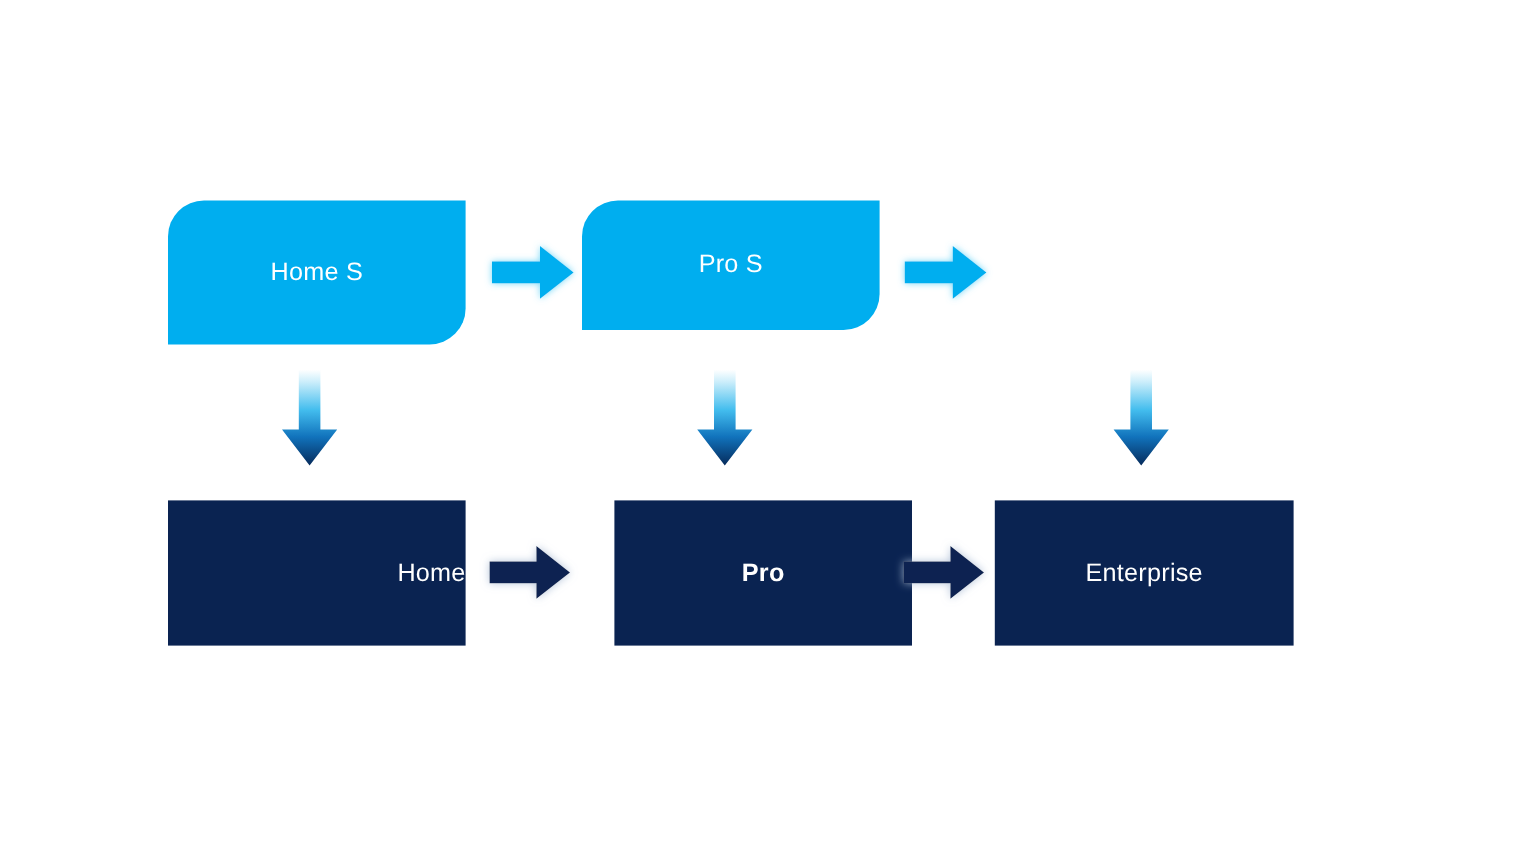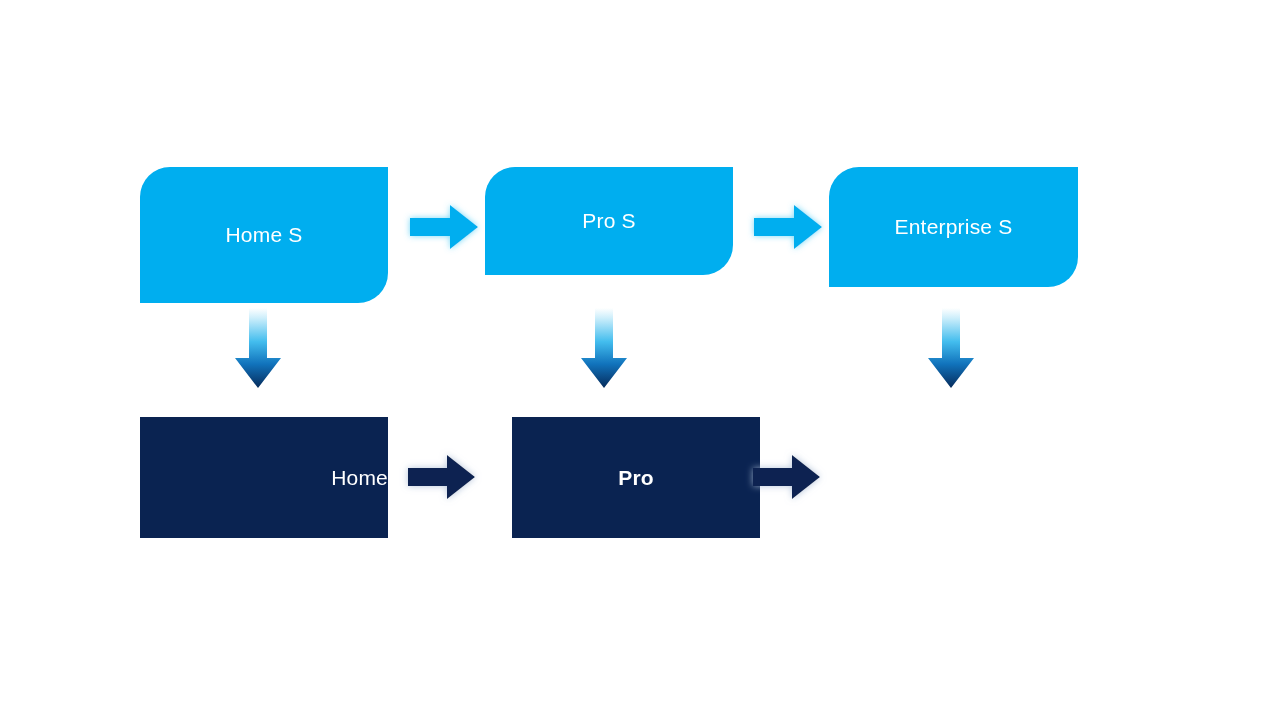--- a/index.html
+++ b/index.html
@@ -60,31 +60,28 @@
 
   .label {
     pointer-events: none;
   }
 </style>
 </head>
 <body>
 
 <div id="canvas" style="width: 1280px; height: 720px; background: rgb(255, 255, 255);">
 
-  <div class="node service" id="node-home-s" style="left: 140px; top: 167px; width: 248px; height: 136px;">
+  <div class="node service" id="node-home-s" style="left: 140px; top: 167px; width: 248px; height: 120px;">
     <span class="label">Home S</span>
   </div>
 
   <div class="node service" id="node-pro-s" style="left: 485px; top: 167px; width: 248px; height: 108px;">
     <span class="label">Pro S</span>
   </div>
 
-  <div class="node service" id="node-enterprise-s" style="left: 829px; top: 167px; width: 249px; height: 120px;">
-    <span class="label">Enterprise S</span>
-  </div>
 
   <div class="arrow" id="conn-home-s-to-pro-s" style="left: 408px; top: 203px; width: 72px; height: 48px;">
     <svg width="72" height="48" viewBox="0 0 72 48" aria-hidden="true">
       <defs>
         <filter id="glowCyan1" x="-40%" y="-40%" width="180%" height="180%">
           <feGaussianBlur stdDeviation="3.2" result="b"></feGaussianBlur>
           <feFlood flood-color="#6FD6F7" flood-opacity="0.95" result="c"></feFlood>
           <feComposite in="c" in2="b" operator="in" result="g"></feComposite>
           <feMerge>
               <feMergeNode in="g"></feMergeNode>
@@ -159,20 +156,23 @@
   </div>
 
   <div class="node product" id="node-home" style="left: 140px; top: 417px; width: 248px; height: 121px; justify-content: flex-end;">
     <span class="label">Home</span>
   </div>
 
   <div class="node product" id="node-pro" style="left: 512px; top: 417px; width: 248px; height: 121px; font-weight: bold;">
     <span class="label">Pro</span>
   </div>
 
+  <div class="node product" id="node-enterprise" style="left: 829px; top: 417px; width: 249px; height: 121px;">
+    <span class="label">Enterprise</span>
+  </div>
 
   <div class="arrow" id="conn-home-to-pro" style="left: 405px; top: 453px; width: 73px; height: 48px;">
     <svg width="73" height="48" viewBox="0 0 73 48" aria-hidden="true">
       <defs>
         <filter id="glowNavy1" x="-45%" y="-45%" width="190%" height="190%">
           <feGaussianBlur stdDeviation="3.6" result="b"></feGaussianBlur>
           <feFlood flood-color="#A9BBD4" flood-opacity="0.85" result="c"></feFlood>
           <feComposite in="c" in2="b" operator="in" result="g"></feComposite>
           <feMerge>
               <feMergeNode in="g"></feMergeNode>

